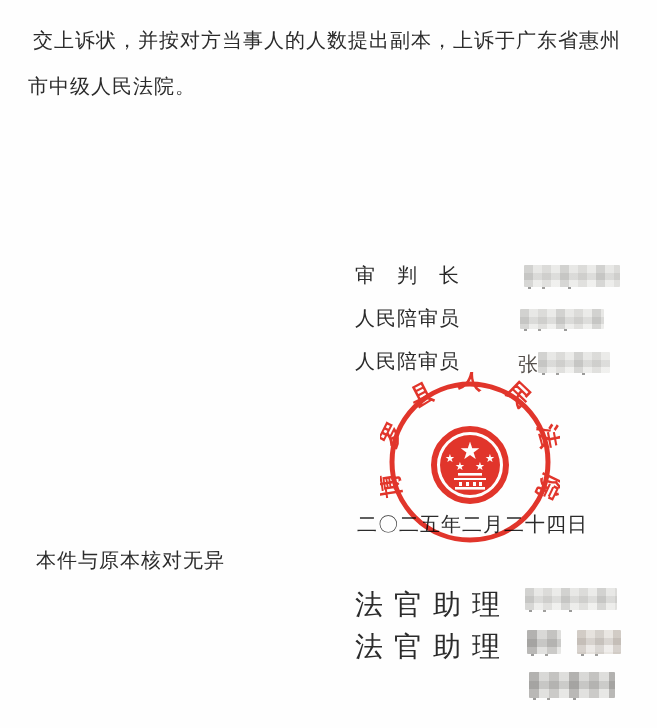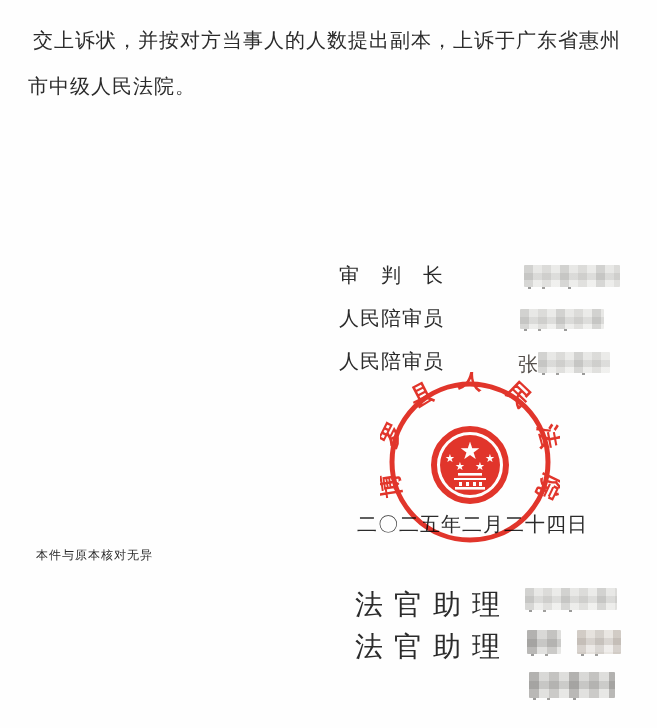--- a/index.html
+++ b/index.html
@@ -14,21 +14,21 @@
   }
   .body-line{
     position:absolute;
     font-size:20px;
     letter-spacing:1px;
     white-space:nowrap;
     color:#2b2b2b;
   }
   .sig-row{position:absolute;left:0;width:657px;height:30px;}
   .sig-label{
-    position:absolute;left:339px;top:0;
+    position:absolute;left:355px;top:0;
     font-size:20px;letter-spacing:1px;white-space:nowrap;color:#2b2b2b;
   }
   .staff-label{
     position:absolute;left:355px;top:0;
     font-size:28px;letter-spacing:1px;word-spacing:2px;white-space:nowrap;color:#2b2b2b;
   }
   
   .mosaic{
     position:absolute;display:inline-block;border-radius:1px;
     background-image:
@@ -59,21 +59,21 @@
     position:absolute;left:380px;top:372px;width:180px;height:180px;
     mix-blend-mode:multiply;opacity:.93;
     pointer-events:none;
   }
   .date-line{
     position:absolute;left:357px;top:511px;
     font-size:20px;letter-spacing:1px;white-space:nowrap;color:#2b2b2b;
   }
   .verify-note{
     position:absolute;left:36px;top:547px;
-    font-size:12px;letter-spacing:1px;white-space:nowrap;color:#2b2b2b;
+    font-size:20px;letter-spacing:1px;white-space:nowrap;color:#2b2b2b;
   }
 </style>
 </head>
 <body>
 
 <div class="page">
 
   <div>
     <div class="body-line" style="left:33px;top:27px">交上诉状，并按对方当事人的人数提出副本，上诉于广东省惠州</div>
     <div class="body-line" style="left:28px;top:73px">市中级人民法院。</div>

